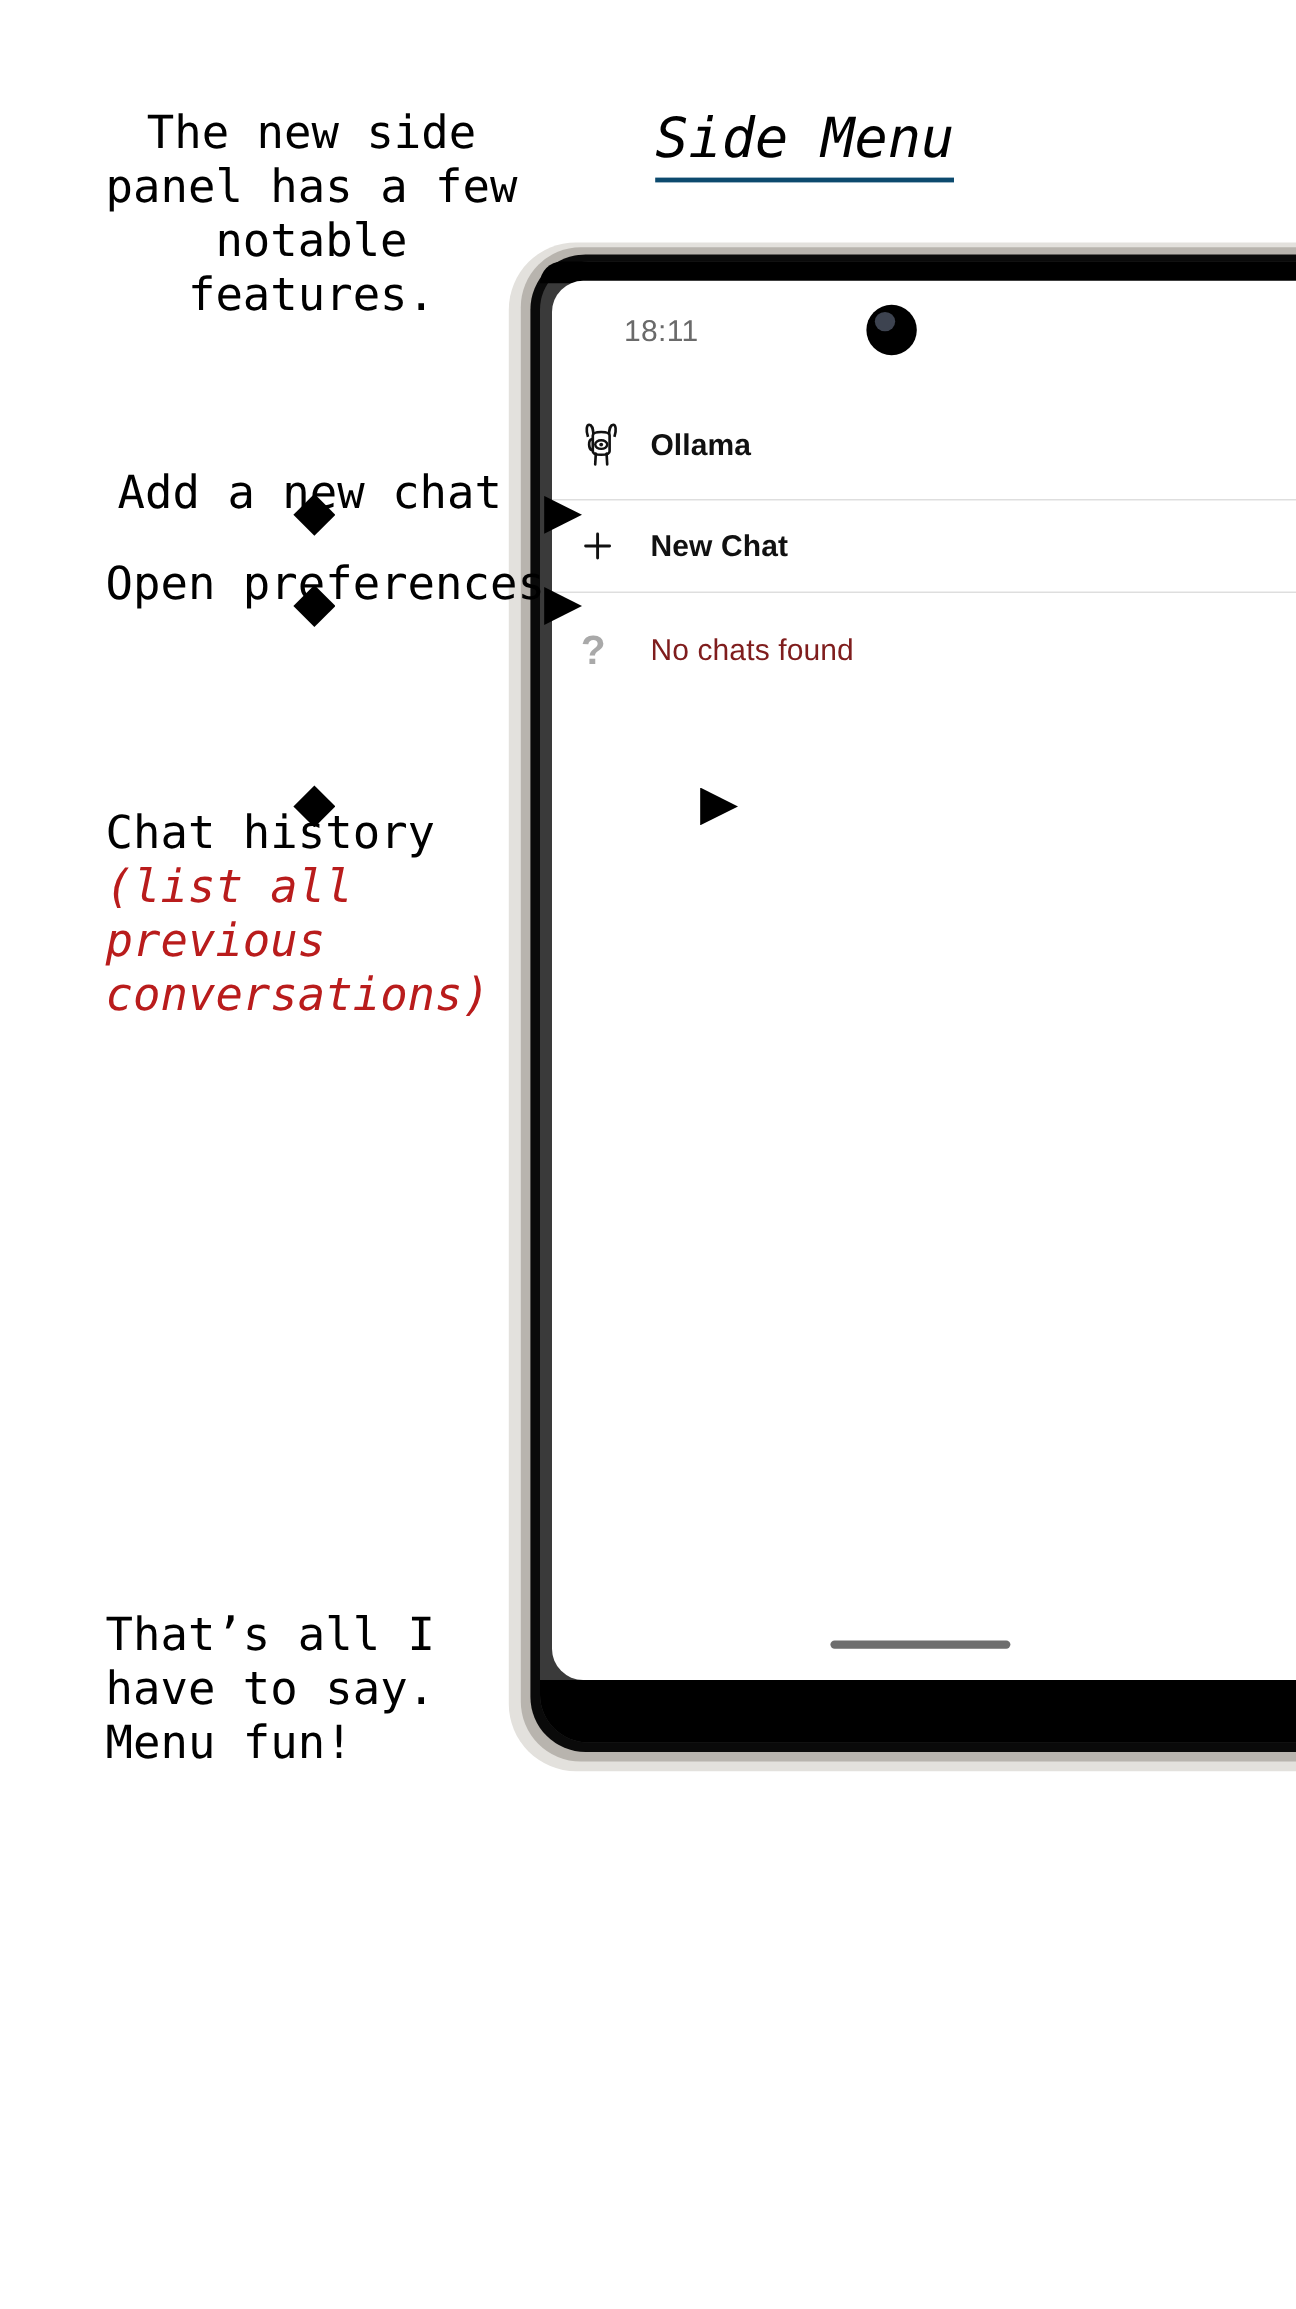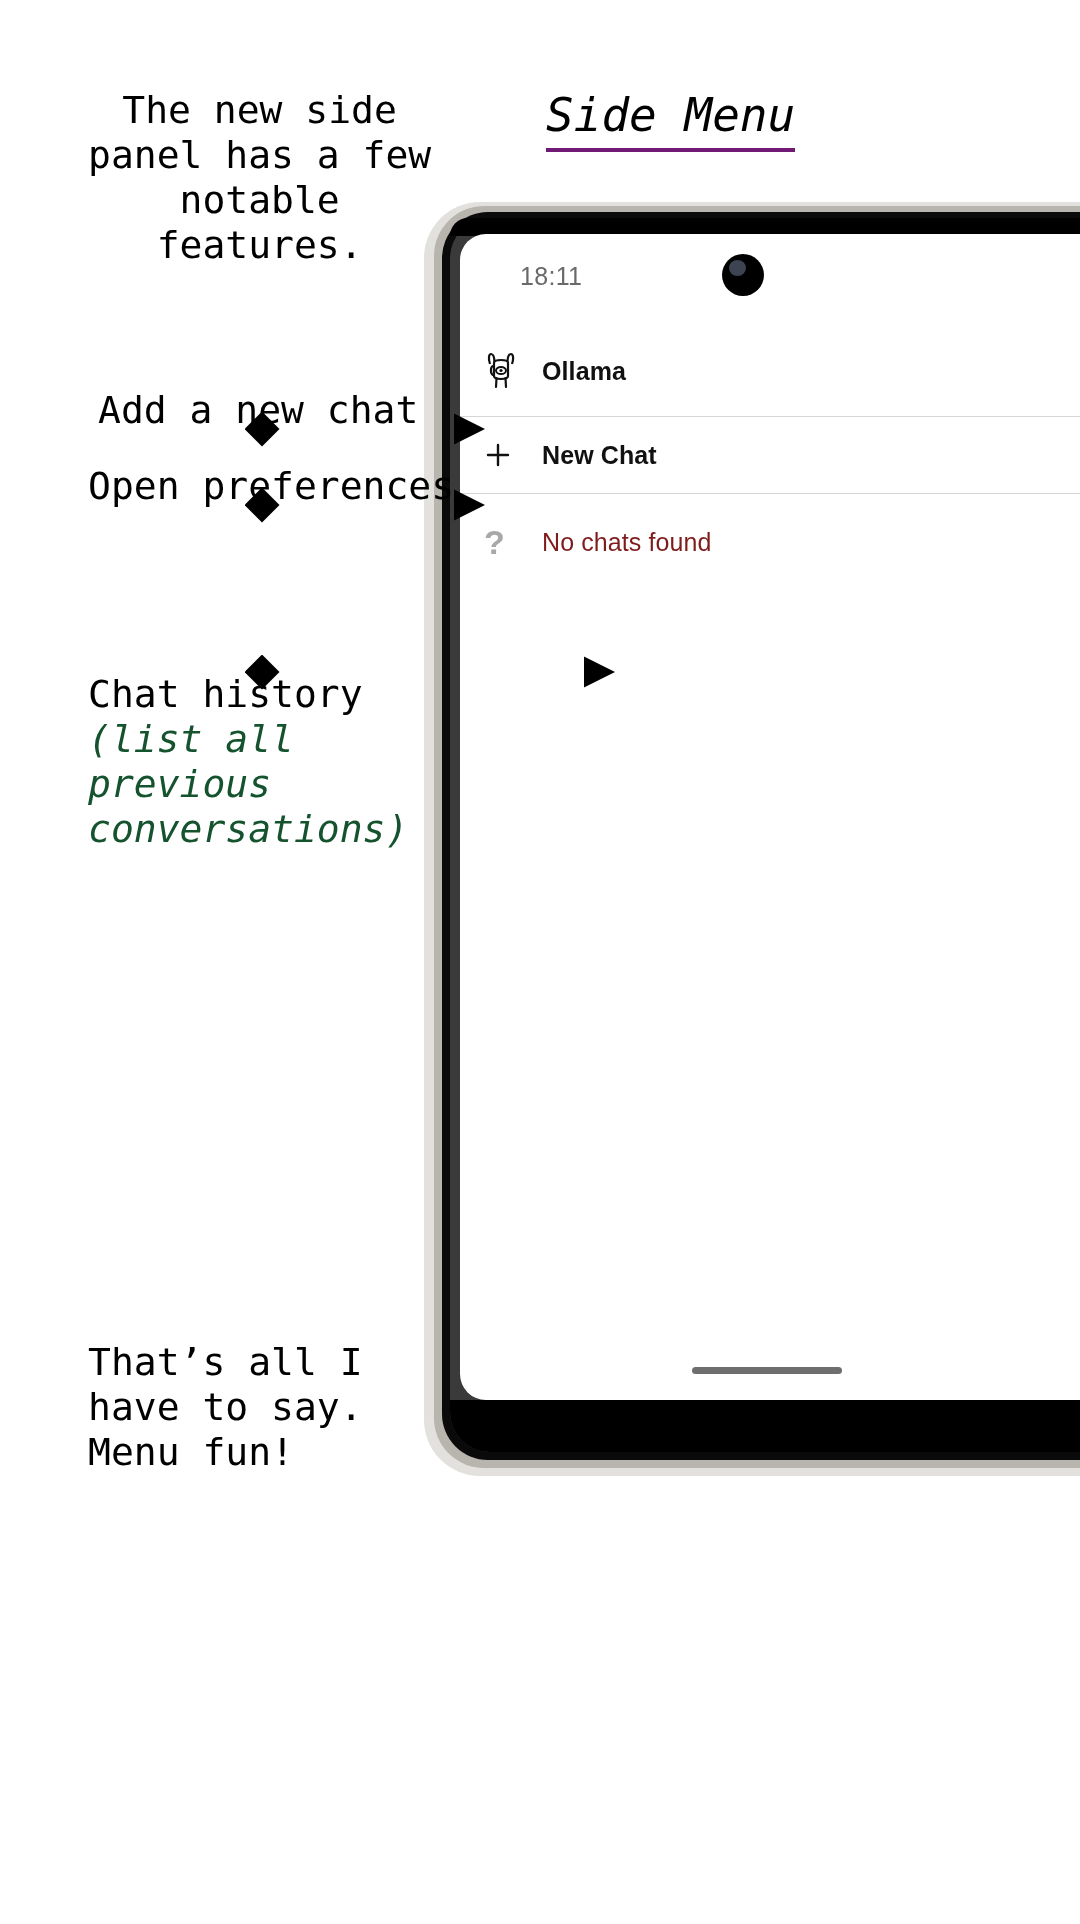--- a/index.html
+++ b/index.html
@@ -20,35 +20,35 @@
     position: absolute;
     font-family: "DejaVu Sans Mono", monospace;
     font-size: 38px;
     line-height: 45px;
     color: #000000;
     white-space: pre;
     letter-spacing: 0px;
     z-index: 30;
   }
   .anno.muted {
-    color: #14532d;
+    color: #b91c1c;
     font-style: italic;
   }
 
   
   #doc-title {
     position: absolute;
     left: 546px;
     top: 88px;
     font-family: "DejaVu Sans Mono", monospace;
     font-size: 46px;
     font-style: italic;
     color: #000000;
     white-space: pre;
-    border-bottom: 4px solid #701a75;
+    border-bottom: 4px solid #0c4a6e;
     padding-bottom: 6px;
     z-index: 30;
   }
 
   
   #arrow-layer {
     position: absolute;
     left: 0;
     top: 0;
     width: 1080px;

